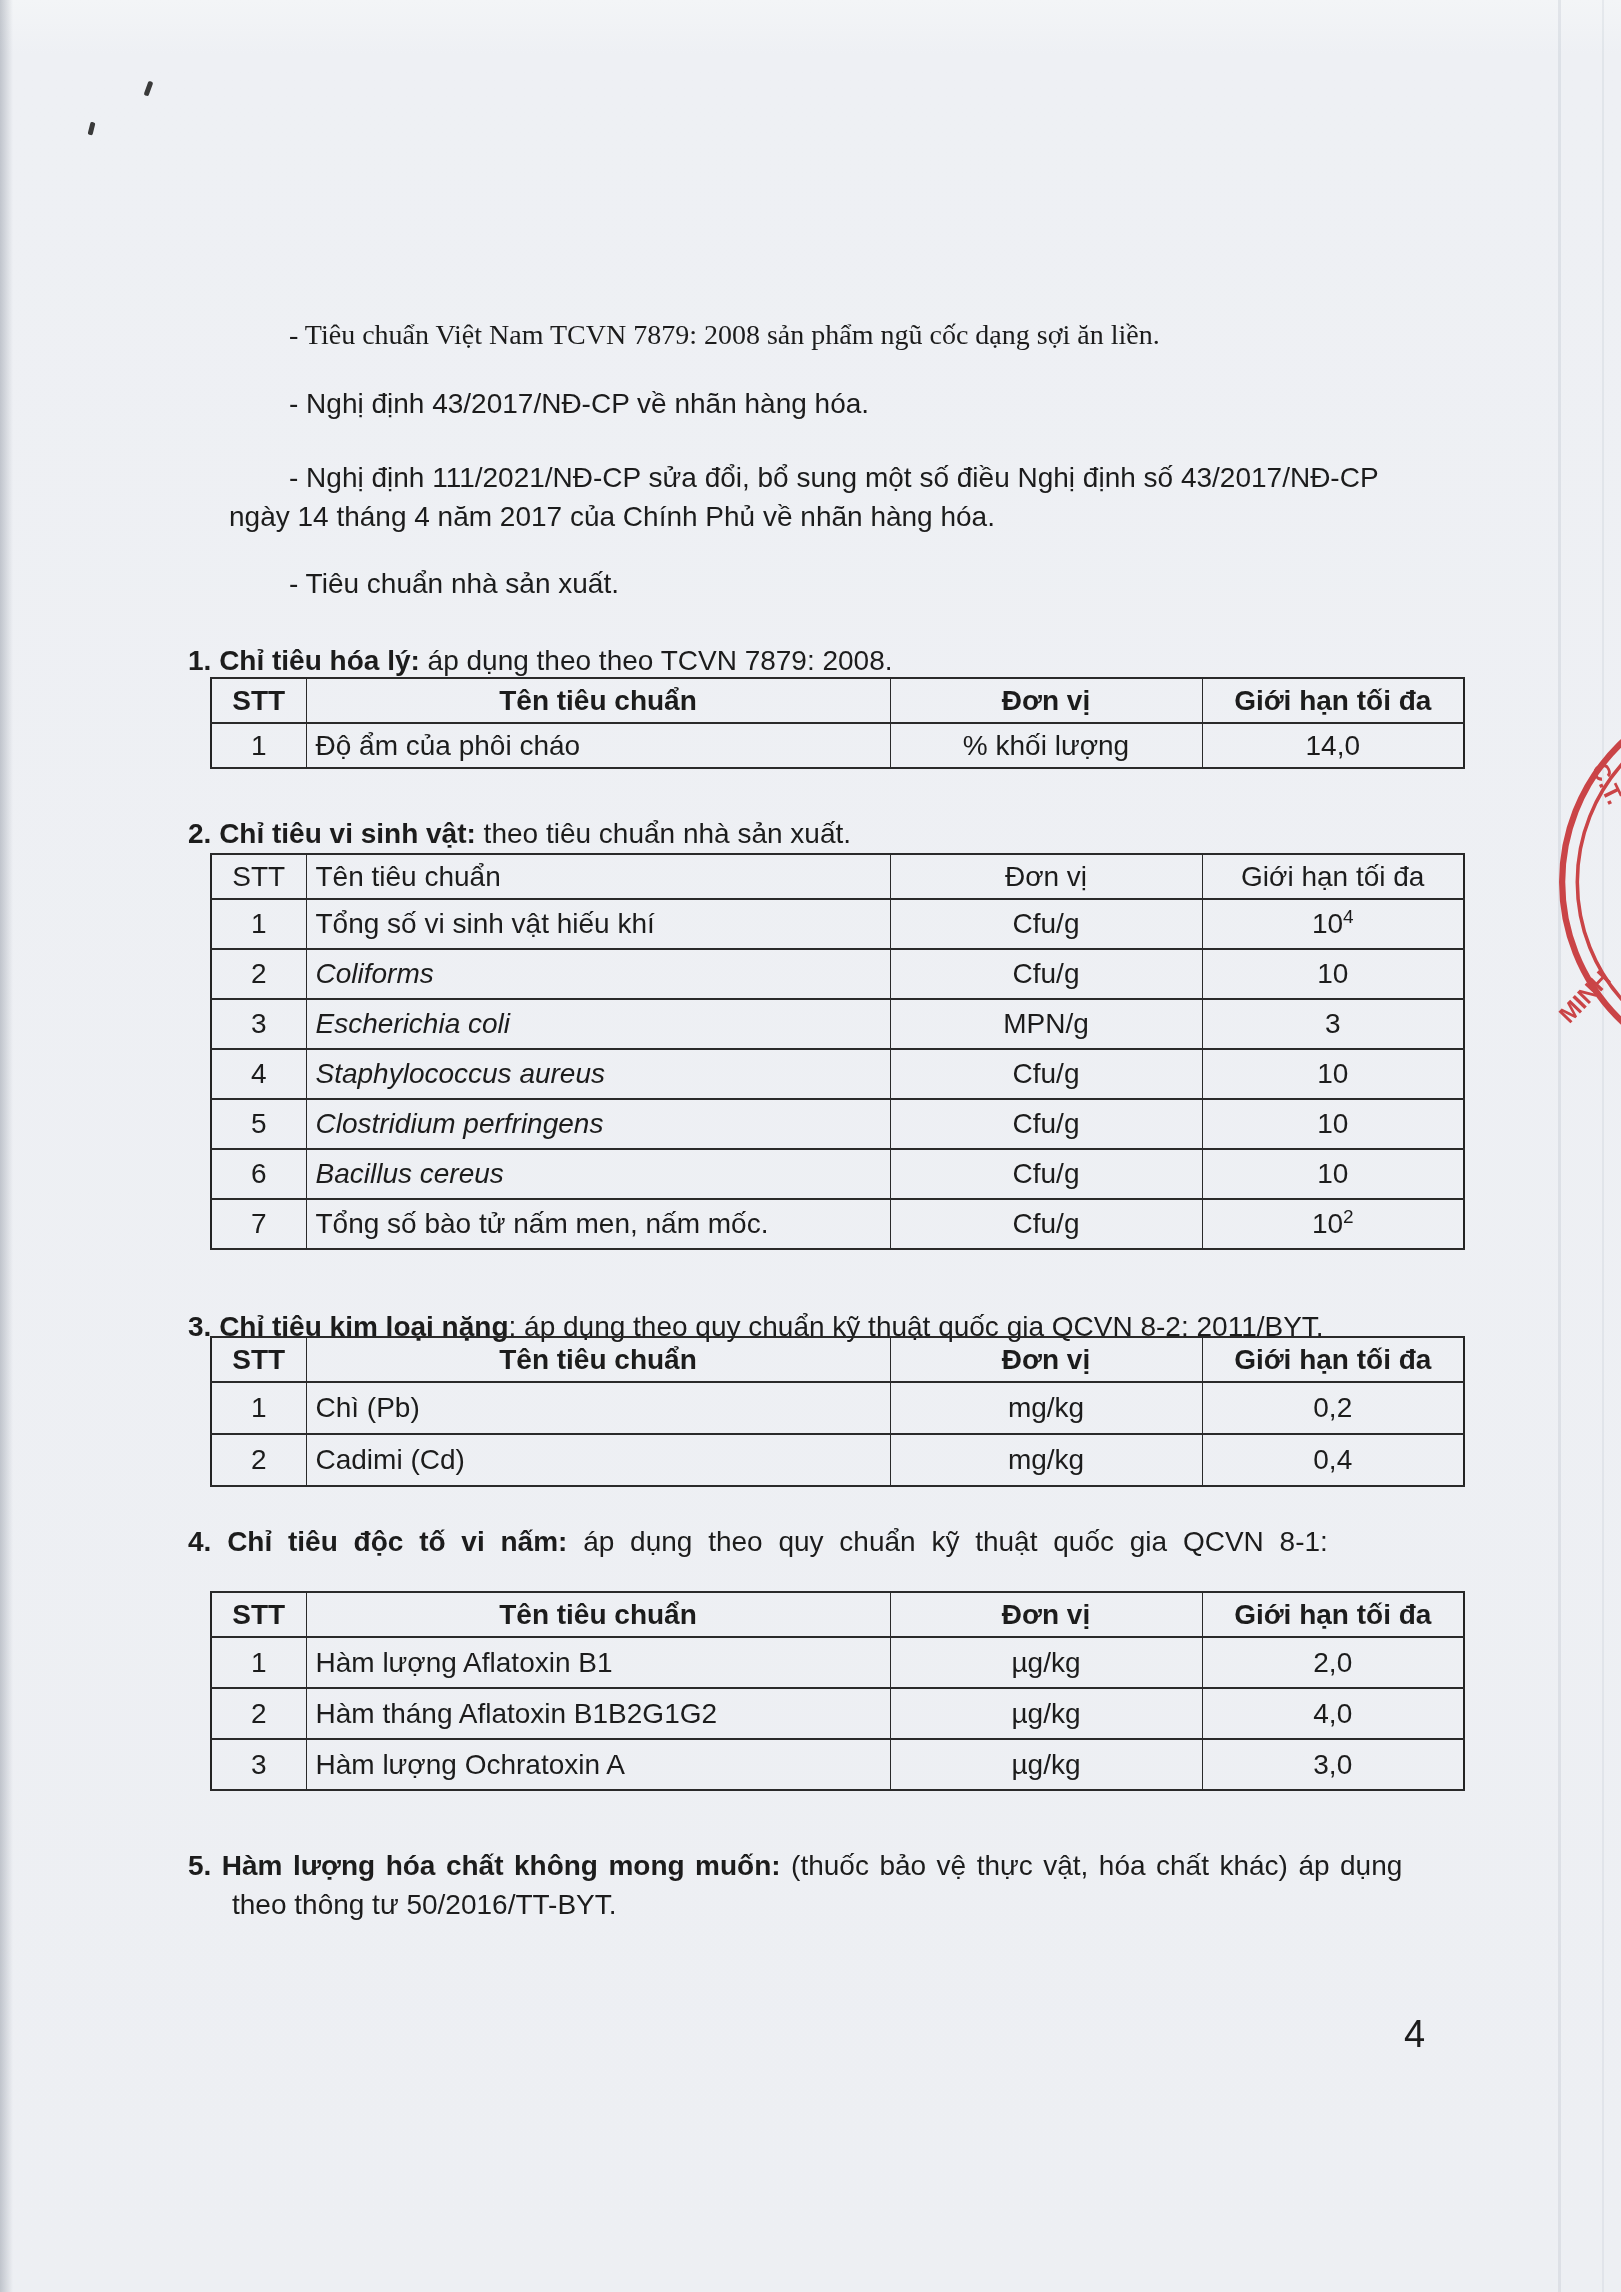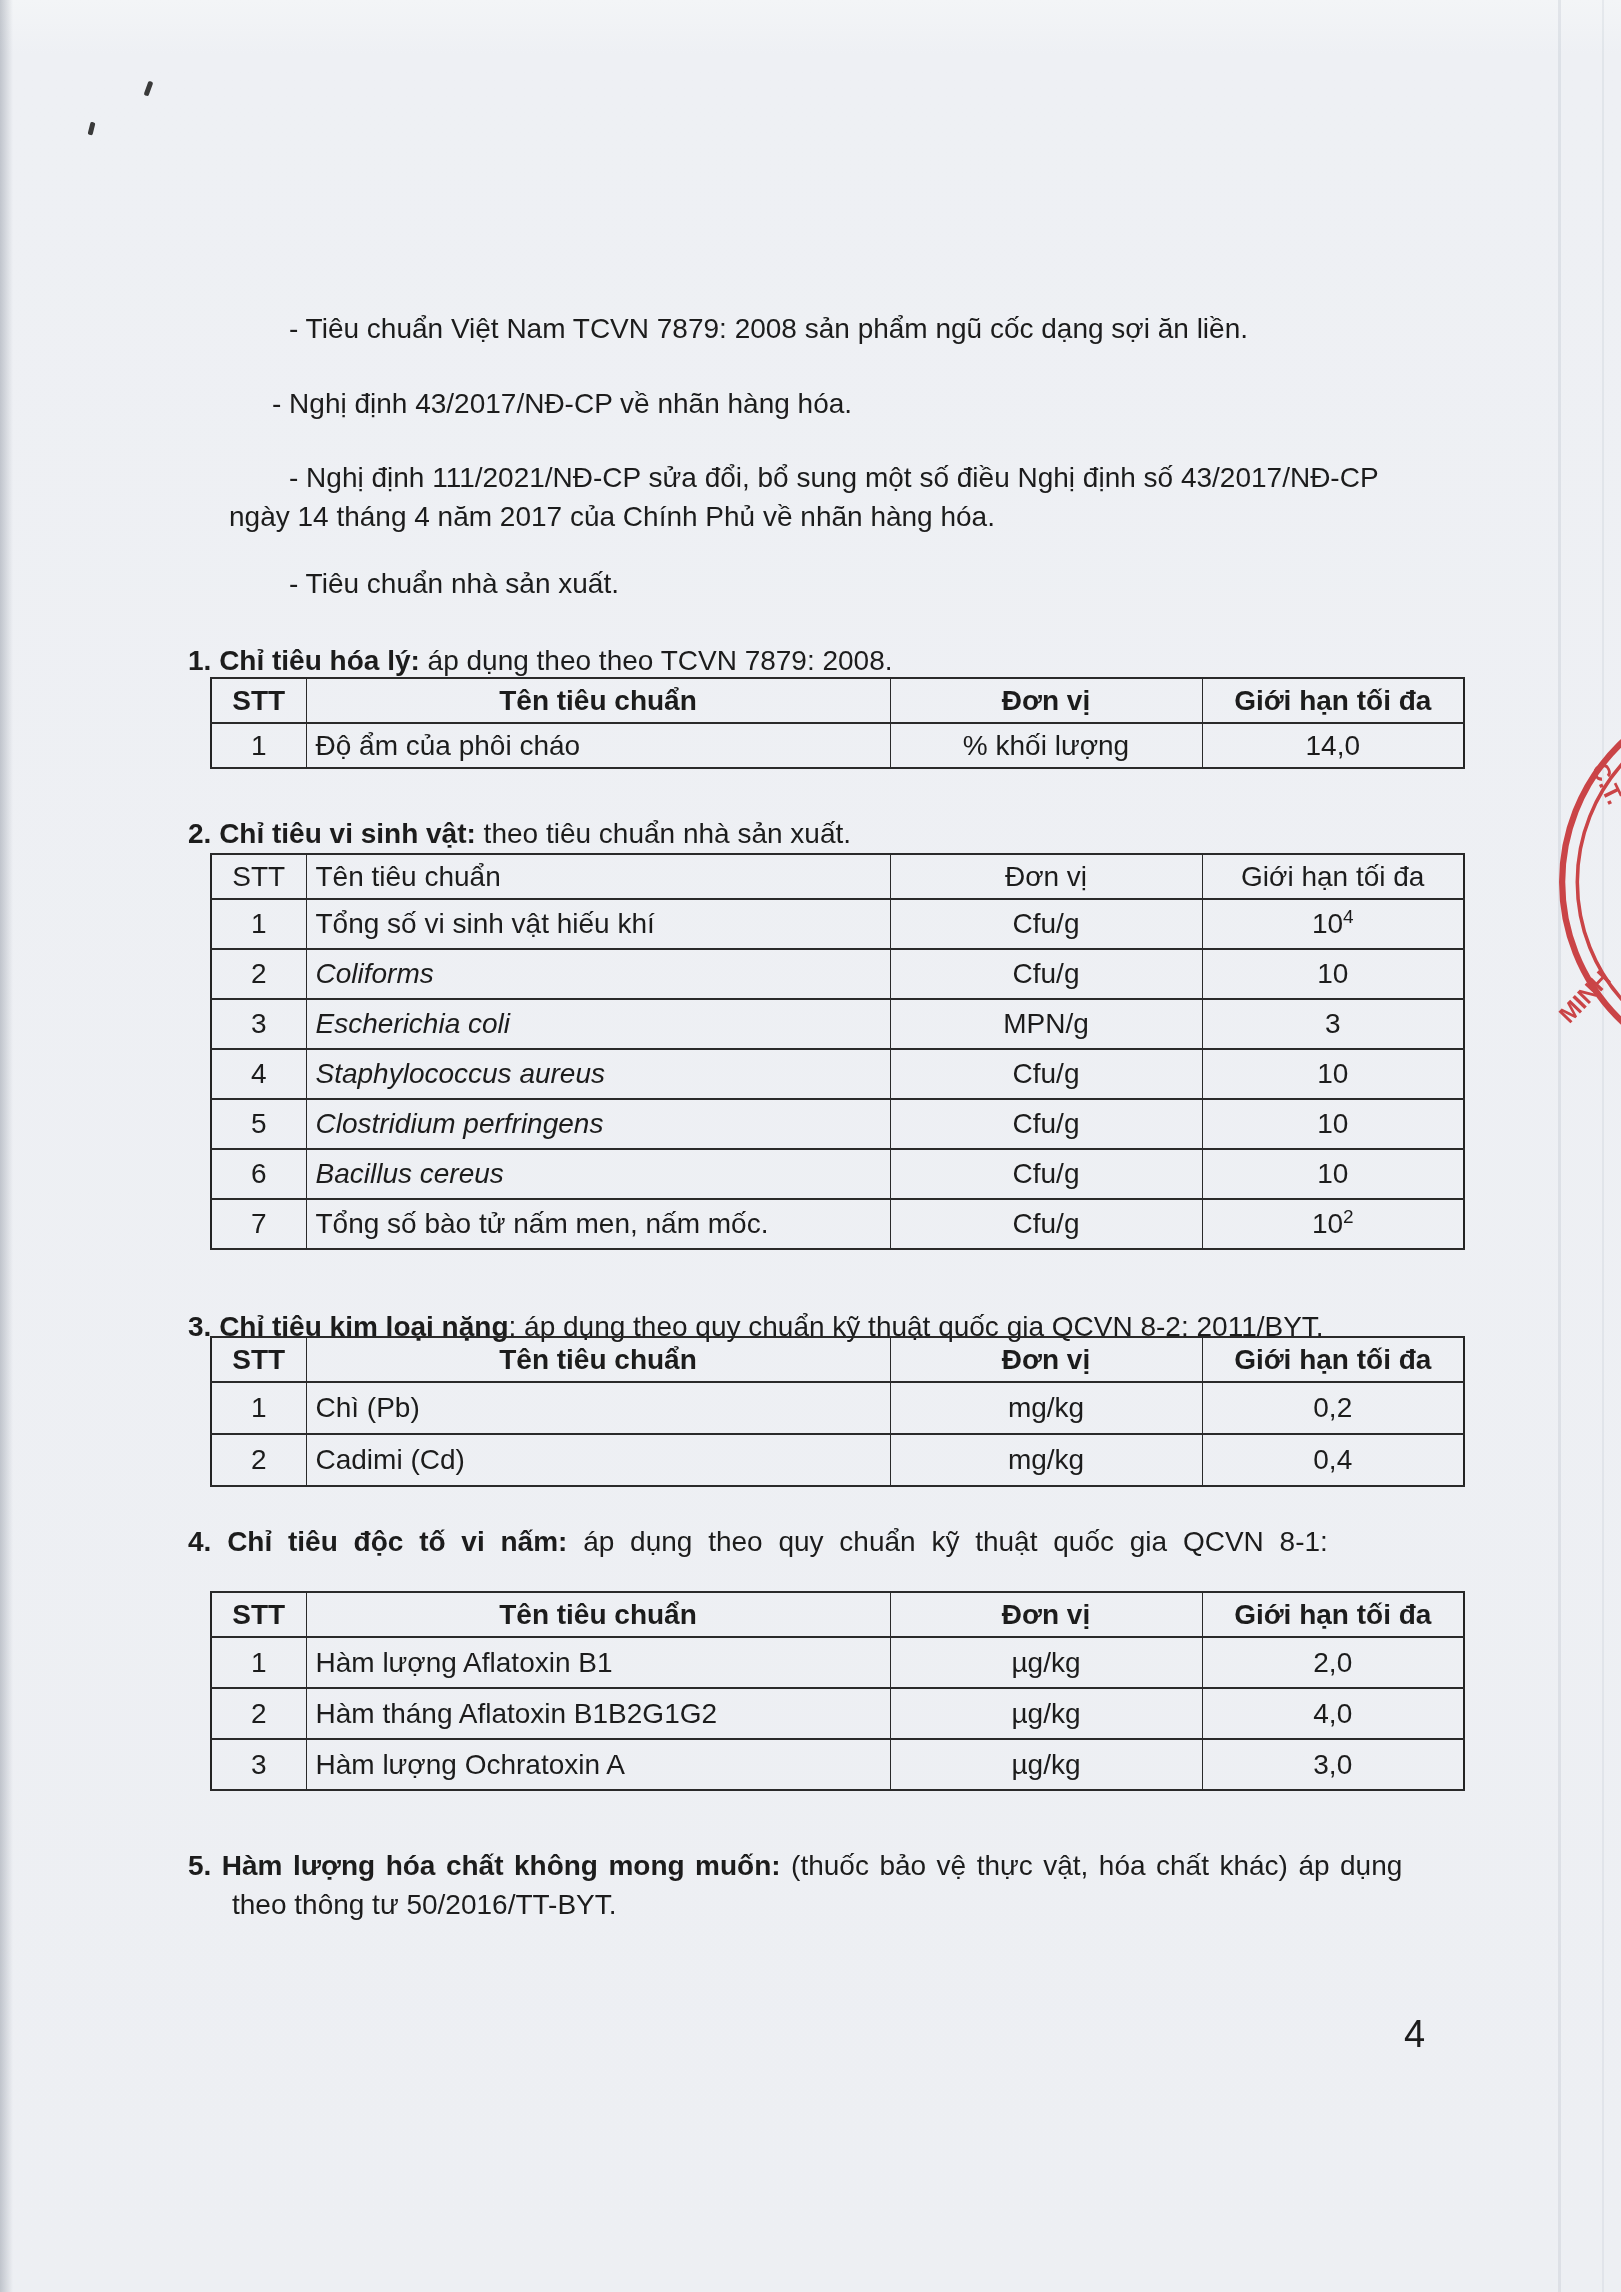--- a/index.html
+++ b/index.html
@@ -46,22 +46,22 @@
 </style>
 </head>
 <body>
 
 <div class="left-shadow"></div>
 <div class="streak1"></div>
 <div class="streak2"></div>
 <div class="mark mark1"></div>
 <div class="mark mark2"></div>
 
-<p class="para indent" style="left:185px;top:281px;width:1299px;">- Tiêu chuẩn Việt Nam TCVN 7879: 2008 sản phẩm ngũ cốc dạng sợi ăn liền.</p>
-<p class="para indent" style="left:168px;top:356px;width:1299px;">- Nghị định 43/2017/NĐ-CP về nhãn hàng hóa.</p>
+<p class="para indent" style="left:185px;top:287px;width:1299px;font-family:Liberation Serif, serif;">- Tiêu chuẩn Việt Nam TCVN 7879: 2008 sản phẩm ngũ cốc dạng sợi ăn liền.</p>
+<p class="para indent" style="left:185px;top:356px;width:1299px;">- Nghị định 43/2017/NĐ-CP về nhãn hàng hóa.</p>
 <p class="para" style="left:185px;top:430px;width:1303px;"><span style="padding-left:104px;">- Nghị định 111/2021/NĐ-CP sửa đổi, bổ sung một số điều Nghị định số 43/2017/NĐ-CP</span><span class="line2">ngày 14 tháng 4 năm 2017 của Chính Phủ về nhãn hàng hóa.</span></p>
 <p class="para indent" style="left:185px;top:536px;width:1299px;">- Tiêu chuẩn nhà sản xuất.</p>
 
 <p class="para" style="left:188px;top:613px;width:1299px;"><b class="bold">1. Chỉ tiêu hóa lý:</b><span> áp dụng theo theo TCVN 7879: 2008.</span></p>
 
 <table class="doc-table t1" style="left:210px;top:677px;">
   <colgroup>
       <col class="w-stt">
       <col class="w-name">
       <col class="w-unit">

